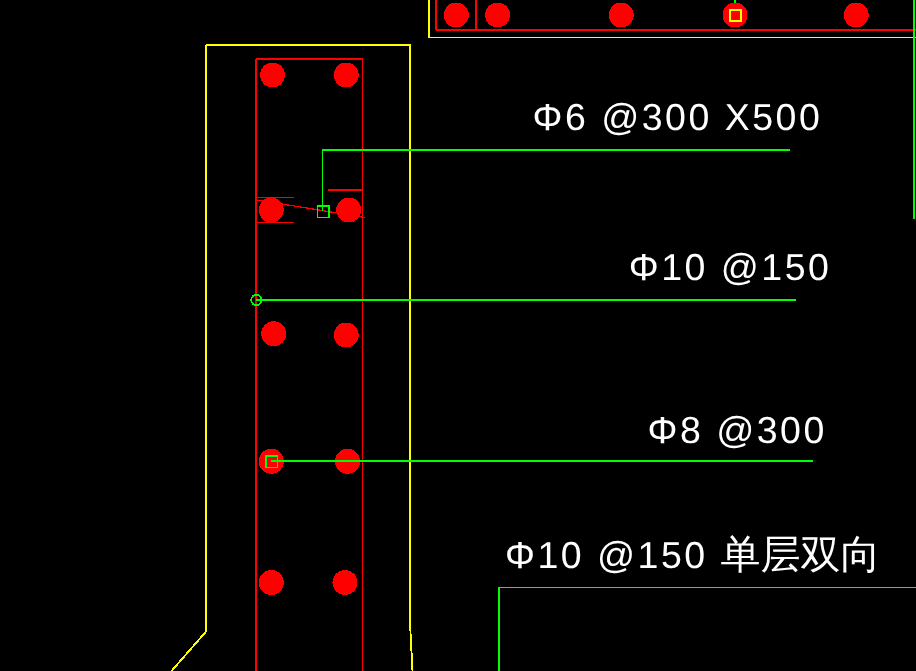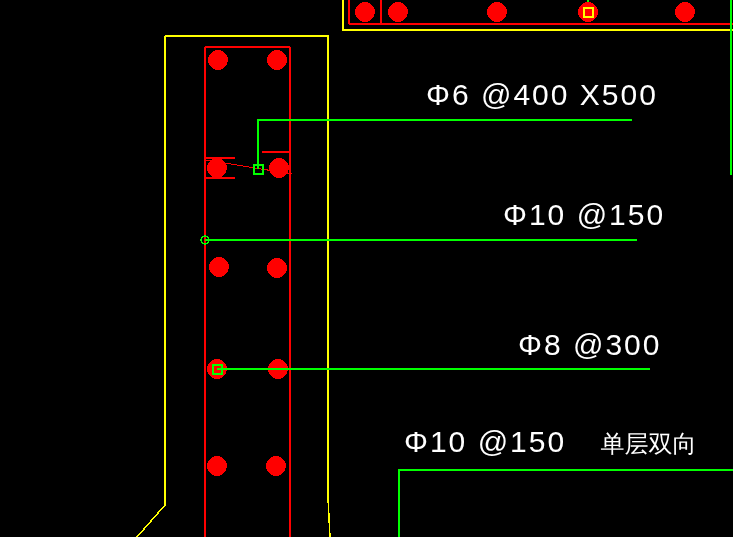--- a/index.html
+++ b/index.html
@@ -42,23 +42,22 @@
     font-size: 30px;
     letter-spacing: 2px;
     white-space: nowrap;
     line-height: 1;
     -webkit-text-stroke: 0px;
     text-shadow: none;
     font-weight: 300;
   }
   .anno-text .cjk {
     font-family: Liberation Serif, serif;
-    font-size: 24px;
+    font-size: 32px;
     letter-spacing: 0px;
-    margin-left: 24px;
   }
 </style>
 </head>
 <body>
 
 <div id="cad-canvas">
 
   <svg id="cad-svg" viewBox="0 0 733 537" xmlns="http://www.w3.org/2000/svg" shape-rendering="crispEdges">
 
     <g>
@@ -125,21 +124,21 @@
 
       <path d="M 217 369 L 650 369" stroke="#00ff00" stroke-width="1.5" fill="none"></path>
       <rect x="213" y="365" width="9" height="9" fill="none" stroke="#00ff00" stroke-width="1.5"></rect>
 
       <path d="M 399 537 L 399 470 L 733 470" stroke="#00ff00" stroke-width="1.5" fill="none"></path>
     </g>
 
   </svg>
 
   <div class="anno-layer">
-    <div class="anno-text" style="left:426px; top:80px;">Φ6 @400 X500</div>
+    <div class="anno-text" style="left:426px; top:80px;">Φ6 @300 X500</div>
 
     <div class="anno-text" style="left:503px; top:200px;">Φ10 @150</div>
 
     <div class="anno-text" style="left:518px; top:330px;">Φ8 @300</div>
 
     <div class="anno-text" style="left:404px; top:427px;"><span>Φ10 @150 </span><span class="cjk">单层双向</span></div>
   </div>
 
 </div>
 

